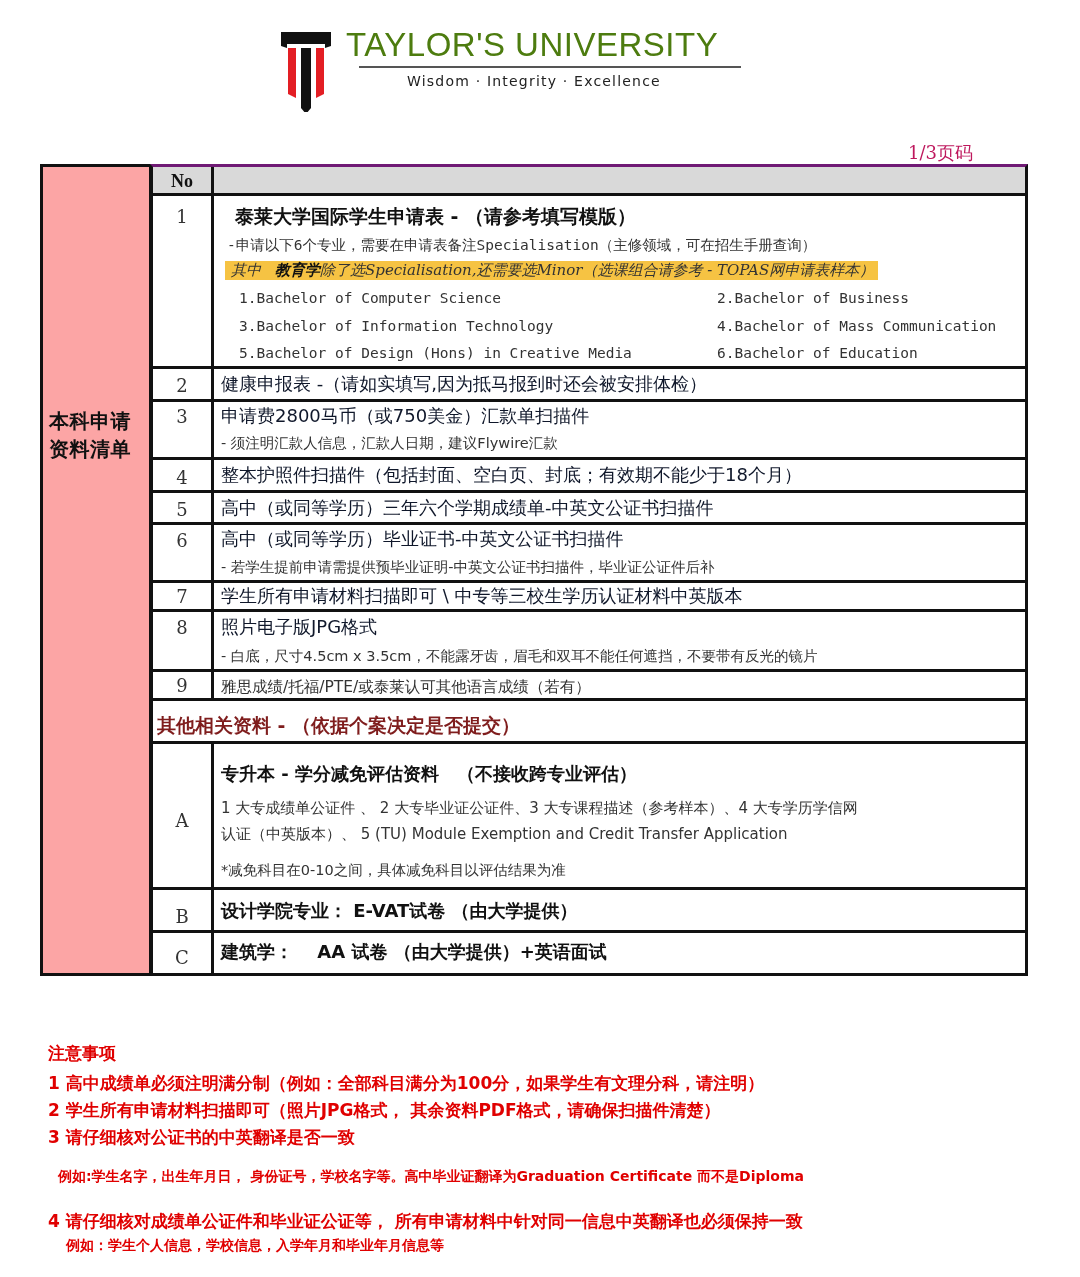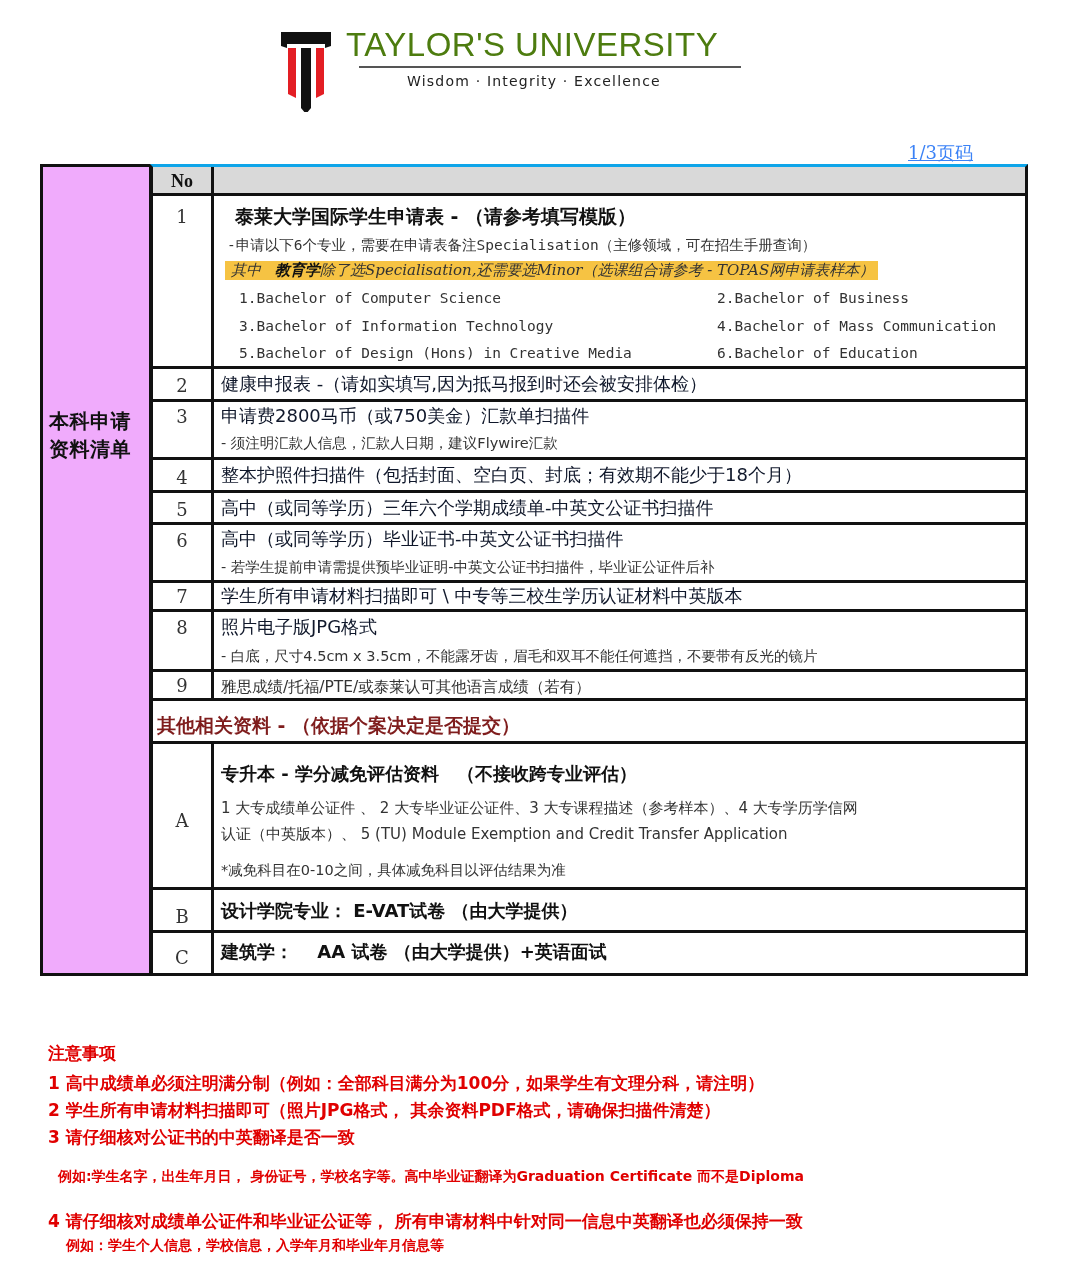--- a/index.html
+++ b/index.html
@@ -8,36 +8,36 @@
 
   
   .logo { position: absolute; left: 281px; top: 30px; width: 470px; height: 85px; }
   .logo-mark { position: absolute; left: 0; top: 2px; width: 50px; height: 80px; }
   .logo-title { position: absolute; left: 65px; top: -4px; font-family: "Liberation Sans", sans-serif;
                 font-size: 33px; letter-spacing: 0.5px; color: #4d7c0f; white-space: nowrap; }
   .logo-rule { position: absolute; left: 78px; top: 36px; width: 382px; height: 2px; background: #555; }
   .logo-tagline { position: absolute; left: 126px; top: 43px; font-family: "DejaVu Sans", sans-serif;
                   font-size: 14px; letter-spacing: 1.2px; color: #222; white-space: nowrap; }
 
-  .page-num { position: absolute; left: 908px; top: 141px; font-size: 18px; color: #3b82f6; text-decoration: underline; }
+  .page-num { position: absolute; left: 908px; top: 141px; font-size: 18px; color: #be185d; }
 
   
   .sidebar { position: absolute; left: 40px; top: 164px; width: 111px; height: 812px;
-             background: #f0abfc; border: 3px solid #111; border-right: 2px solid #111; box-sizing: border-box; }
+             background: #fca5a5; border: 3px solid #111; border-right: 2px solid #111; box-sizing: border-box; }
   .sidebar-label { position: absolute; left: 6px; top: 240px; font-family: "DejaVu Sans", sans-serif;
                    font-weight: bold; font-size: 20px; line-height: 28px; color: #111; letter-spacing: 0.5px; }
 
   .grid { position: absolute; left: 150px; top: 164px; width: 878px; }
   .row { position: absolute; left: 0; width: 878px; box-sizing: border-box;
          border-left: 3px solid #111; border-right: 3px solid #111; border-bottom: 3px solid #111; background: #fff; }
   .row .no { position: absolute; left: 0; top: 0; bottom: 0; width: 61px; border-right: 3px solid #111; box-sizing: border-box;
              text-align: center; font-size: 18px; color: #333; }
   .row .body { position: absolute; left: 64px; top: 0; right: 0; bottom: 0; padding-left: 4px; }
 
-  .hdr { top: 0; height: 32px; background: #d9d9d9; border-top: 3px solid #0ea5e9; }
+  .hdr { top: 0; height: 32px; background: #d9d9d9; border-top: 3px solid #701a75; }
   .hdr .no { font-weight: bold; font-size: 18px; color: #111; line-height: 28px; font-family: "Liberation Serif", serif; }
   .hdr .body { text-align: center; font-family: "DejaVu Sans", sans-serif; font-weight: bold; font-size: 17px;
                line-height: 30px; color: #111; padding-left: 0; }
 
   .t-main { font-family: "DejaVu Sans", sans-serif; font-size: 18px; color: #0f172a; white-space: nowrap; }
   .t-bold { font-family: "DejaVu Sans", sans-serif; font-size: 18px; font-weight: bold; color: #111; white-space: nowrap; }
   .t-sub  { font-family: "DejaVu Sans", sans-serif; font-size: 14.5px; color: #333; white-space: nowrap; }
   .mono   { font-family: "DejaVu Sans Mono", monospace; font-size: 14.5px; color: #333; white-space: nowrap; }
 
   .hl { display: inline-block; background: #f6c343; font-style: italic; font-size: 15px; padding: 0 4px 0 6px;

